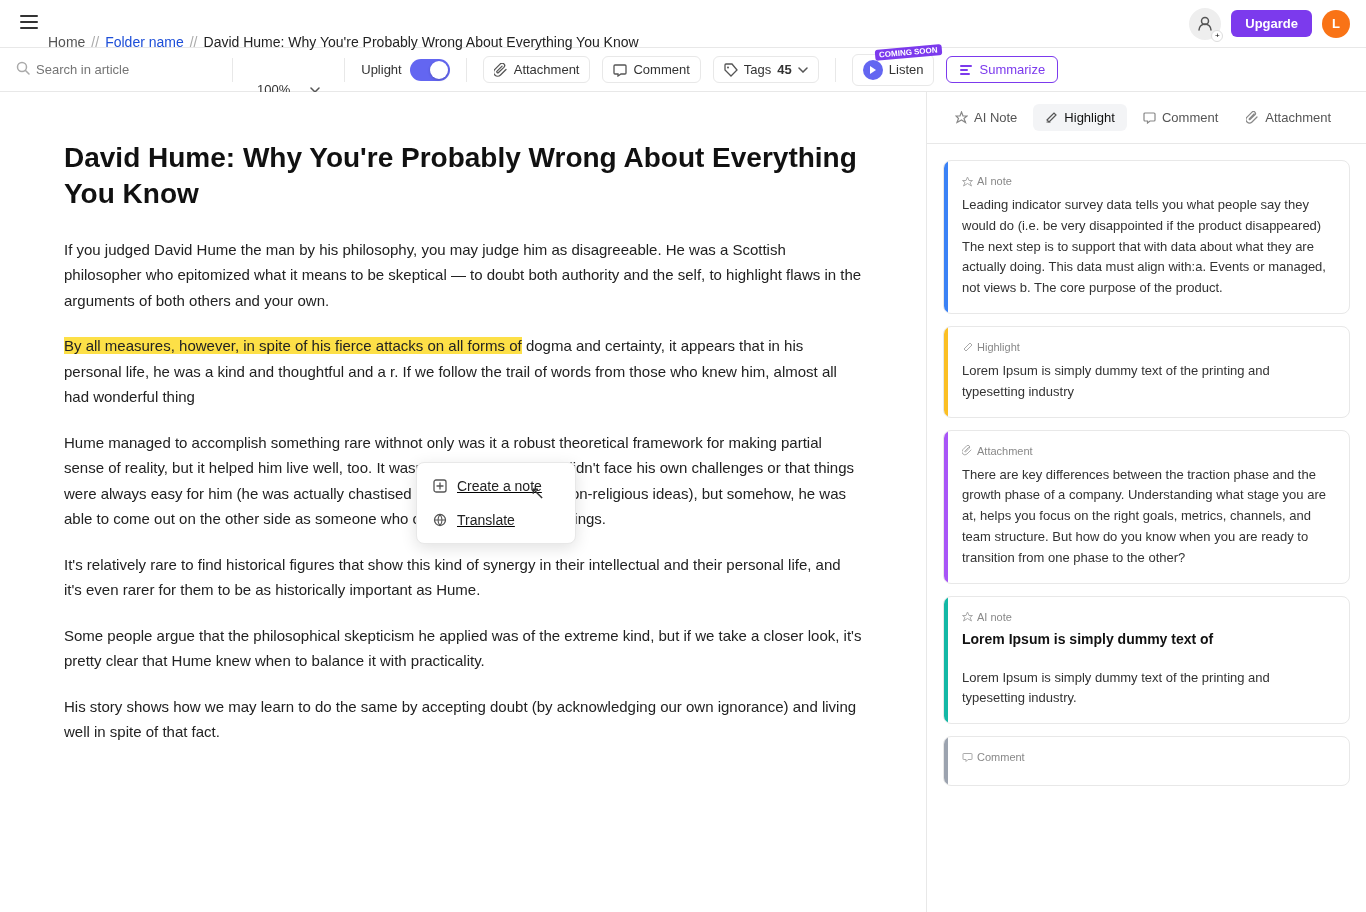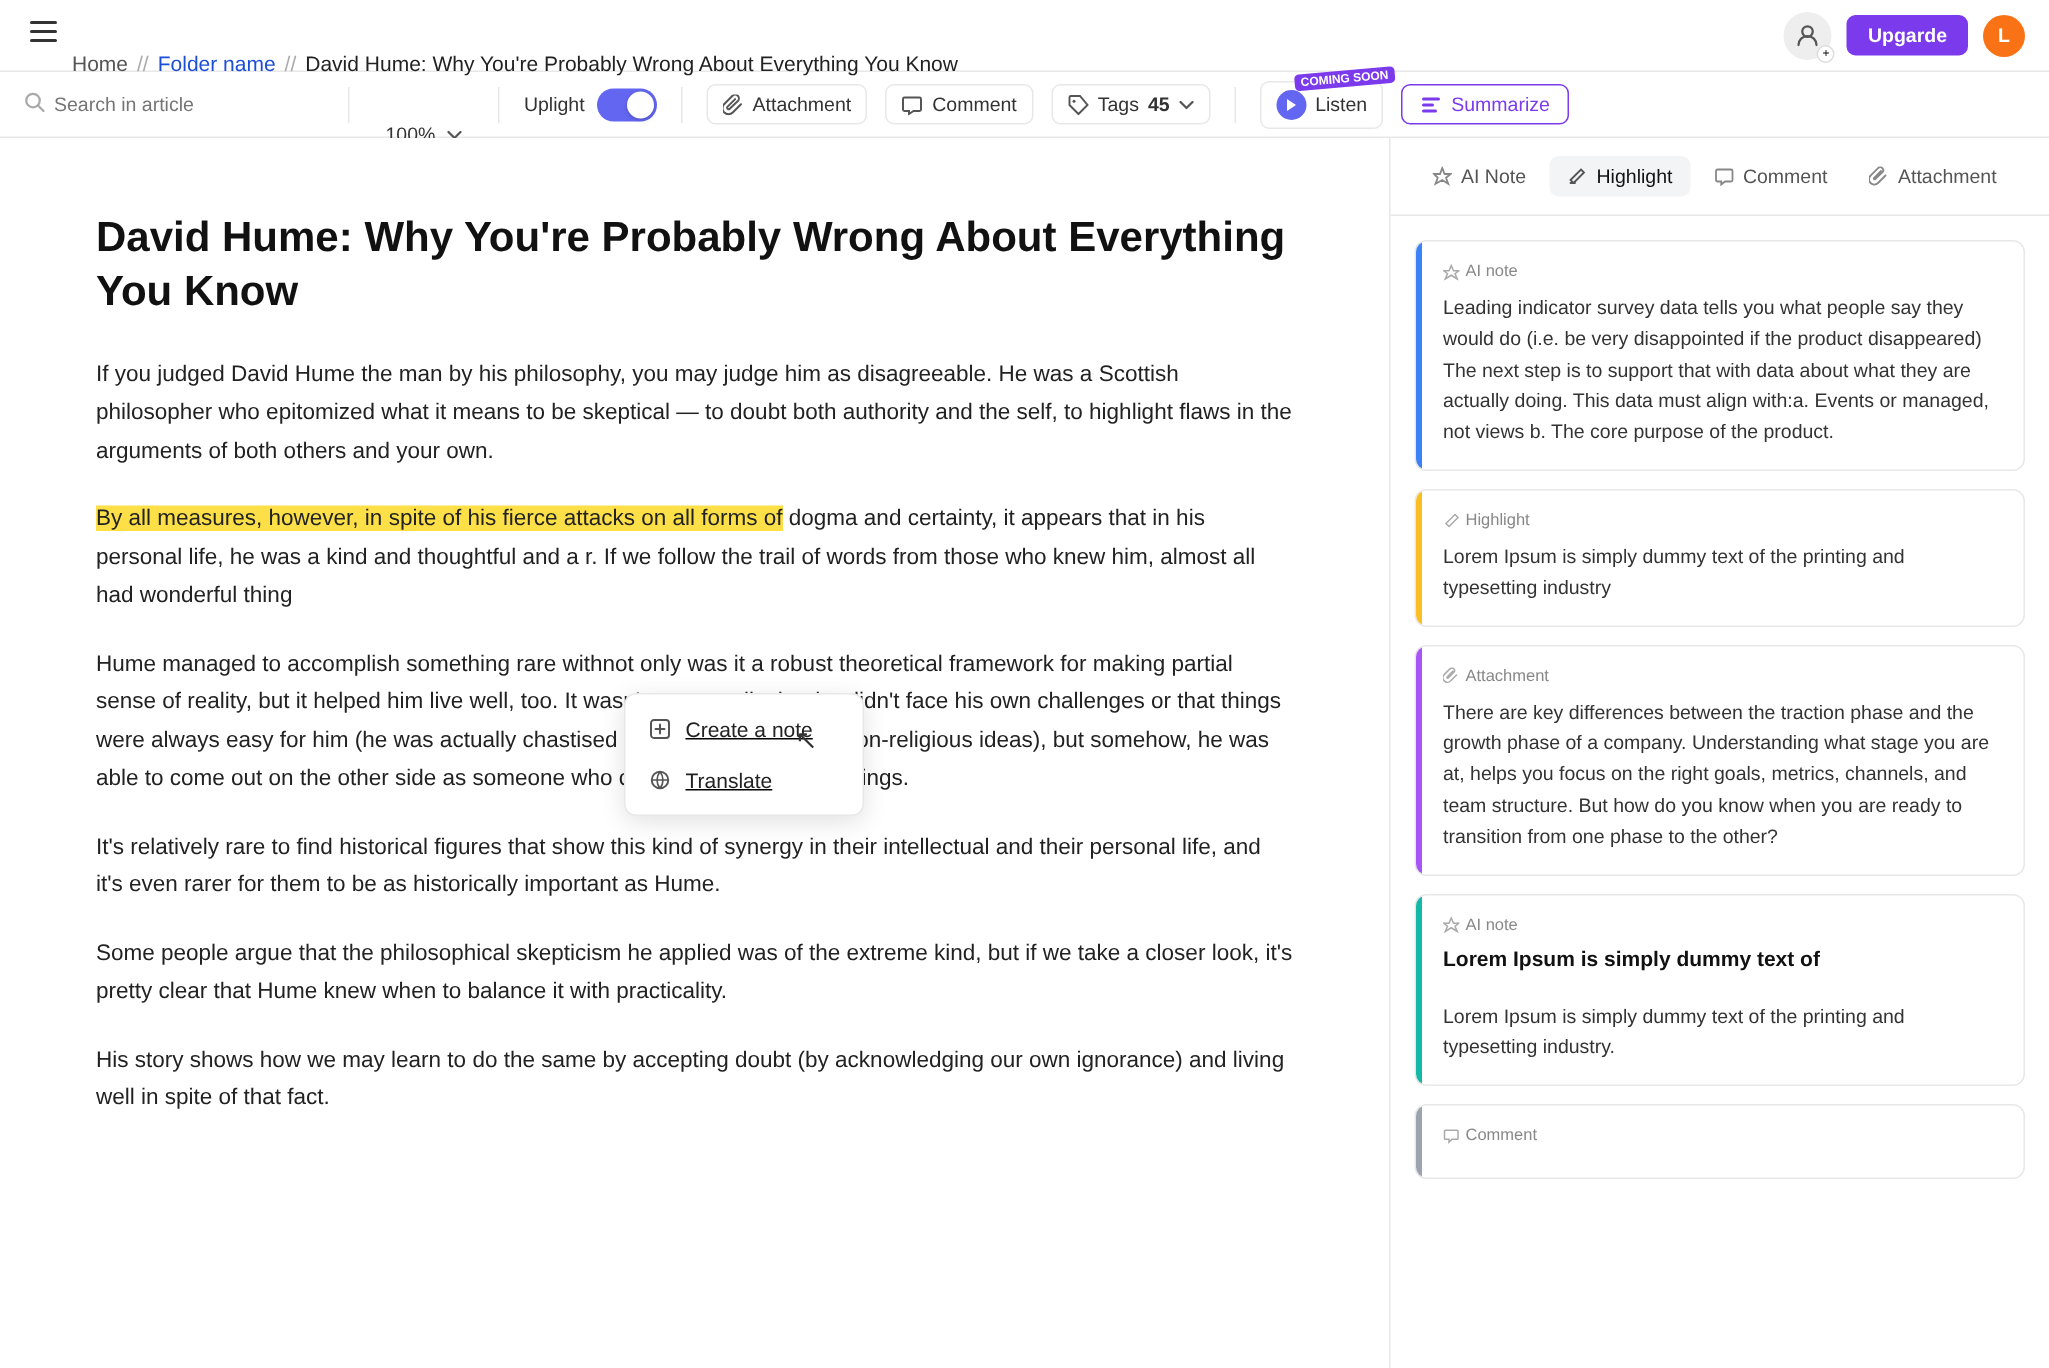--- a/index.html
+++ b/index.html
@@ -48,21 +48,21 @@
       display: flex; align-items: center; gap: 6px; flex: 0 0 auto;
       min-width: 200px;
     }
     .search-icon { color: #aaa; font-size: 14px; }
     .search-input {
       border: none; outline: none; font-size: 13px; color: #999;
       background: transparent; width: 160px;
     }
     .toolbar-divider { width: 1px; height: 24px; background: #e8e8e8; margin: 0 4px; }
     .zoom-control {
-      display: flex; align-items: center; gap: 8px; font-size: 13px; color: #333;
+      display: flex; align-items: center; gap: 20px; font-size: 13px; color: #333;
       cursor: pointer; padding: 4px 8px; border-radius: 4px; margin-top: 40px;
     }
     .toggle-group {
       display: flex; align-items: center; gap: 8px;
     }
     .toggle-label { font-size: 13px; color: #333; }
     .toggle-switch {
       width: 40px; height: 22px; background: #6366f1; border-radius: 11px;
       position: relative; cursor: pointer;
     }

